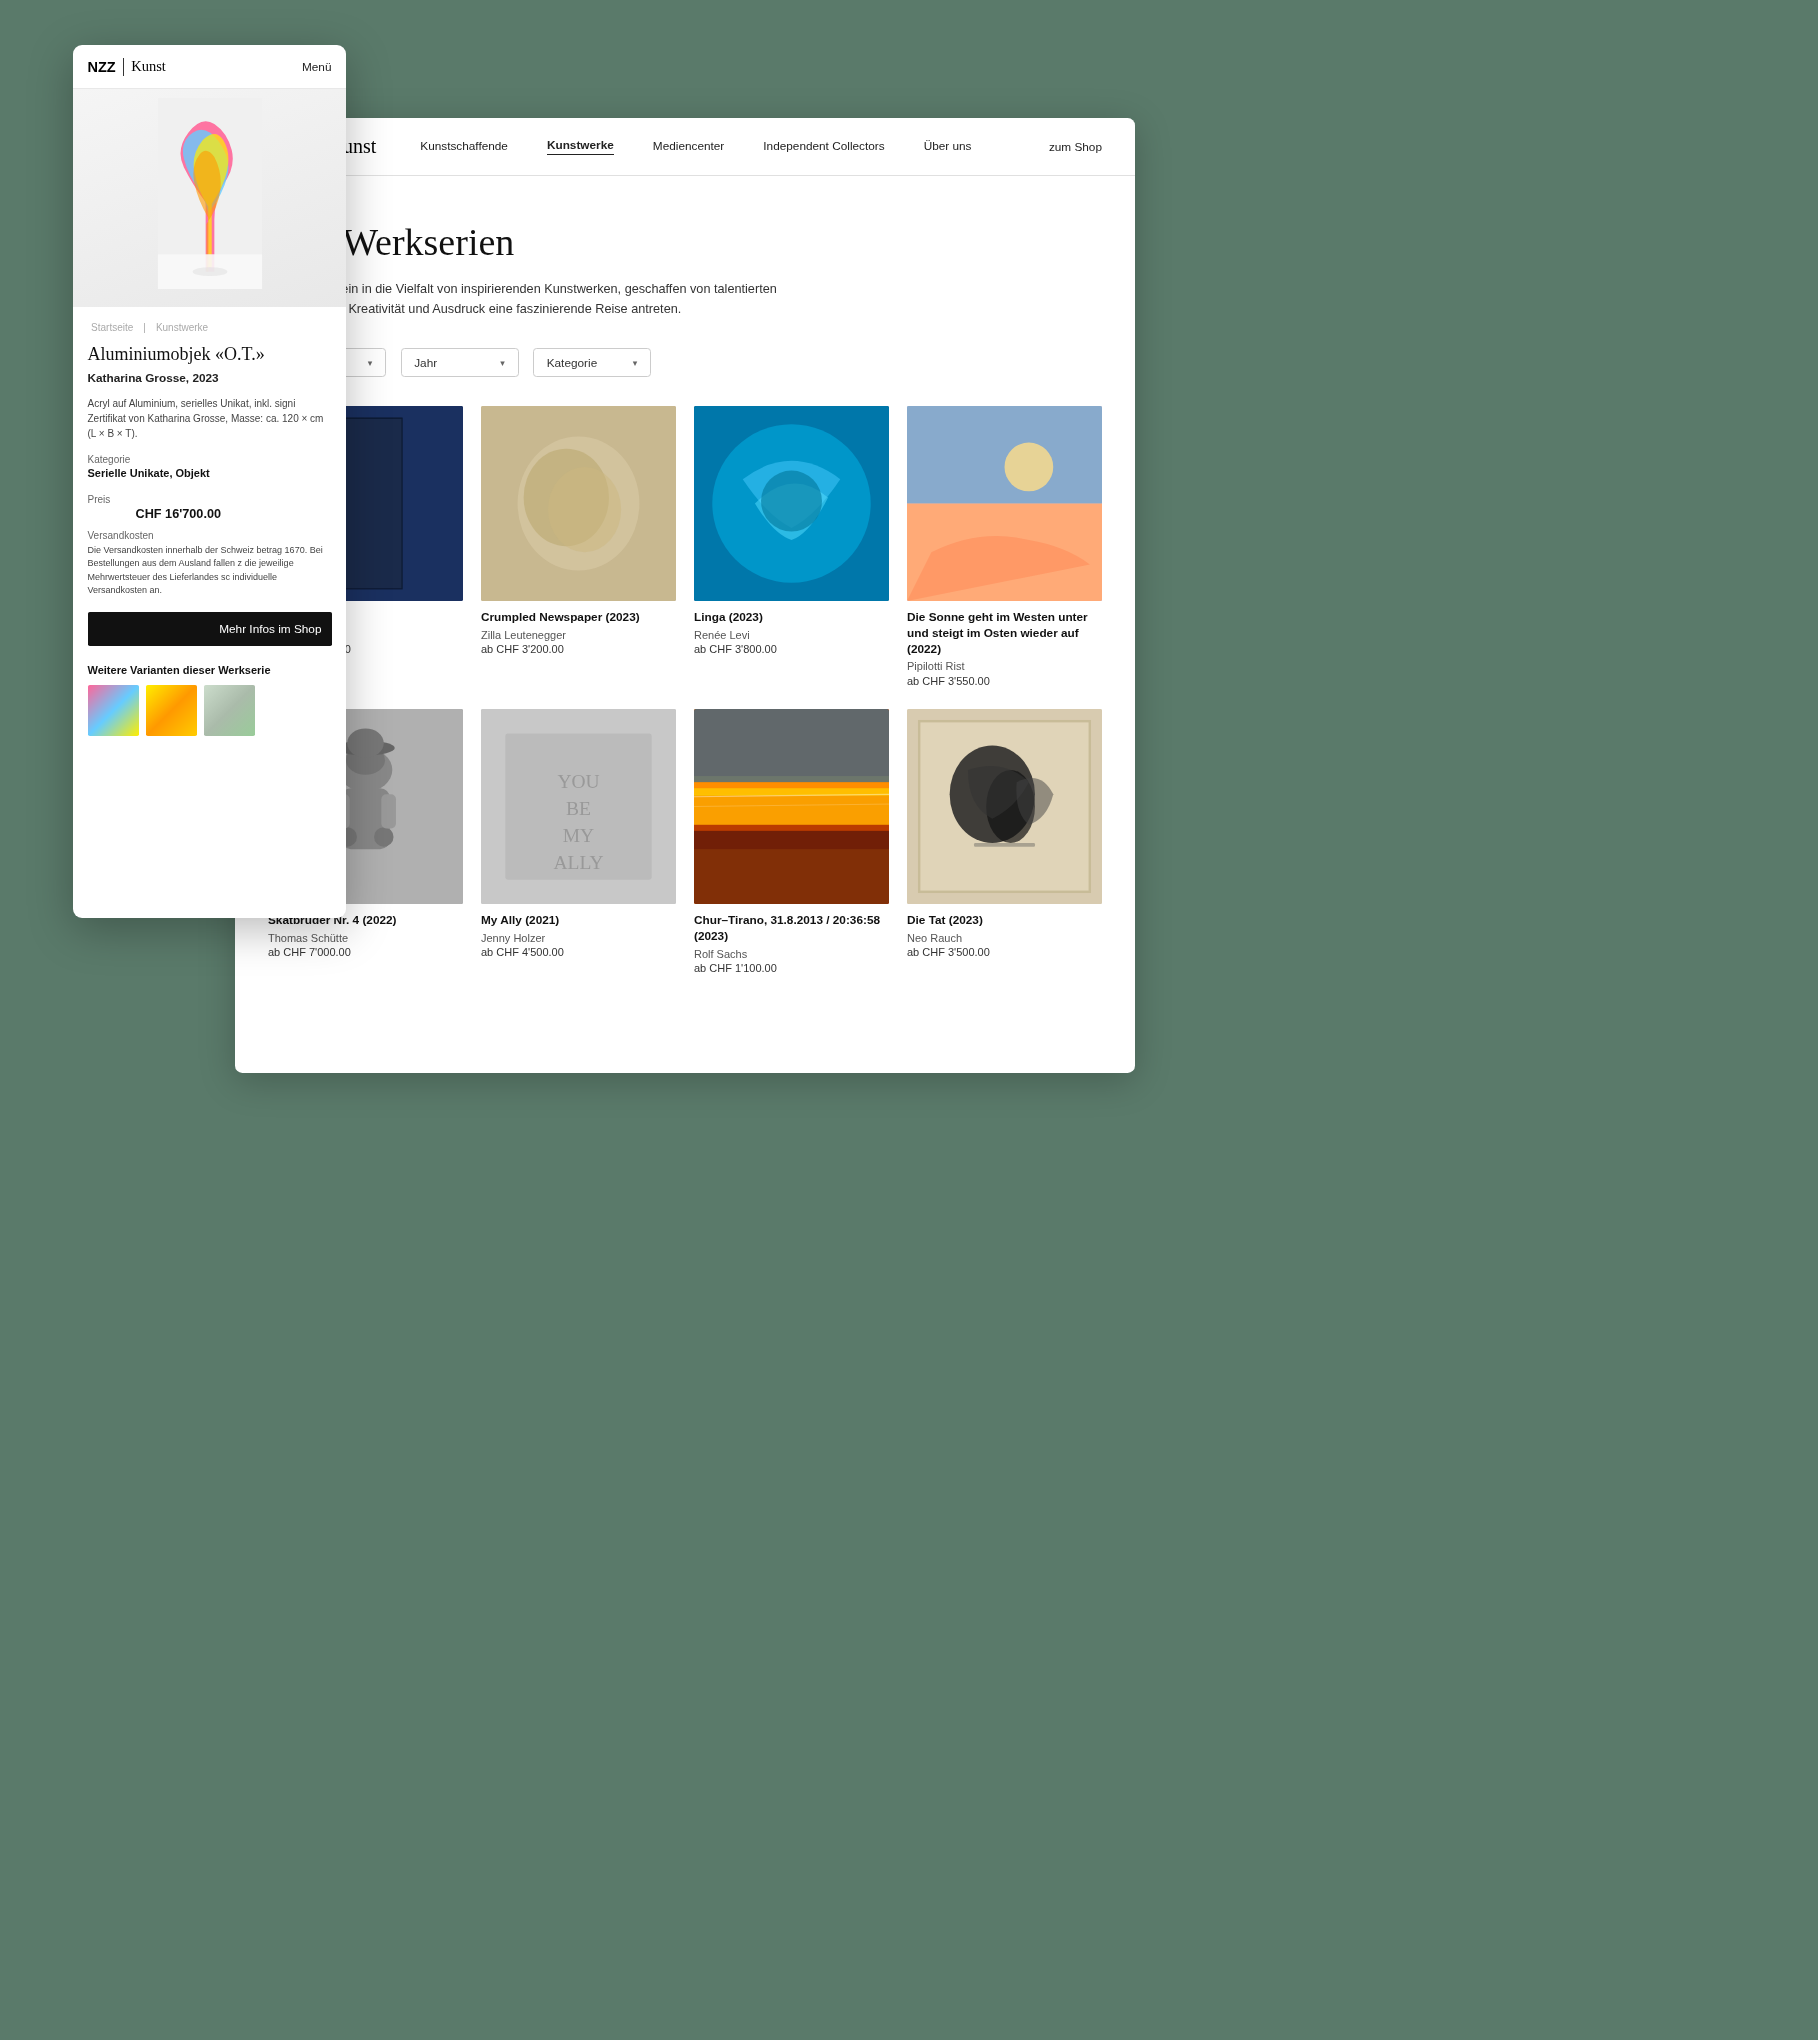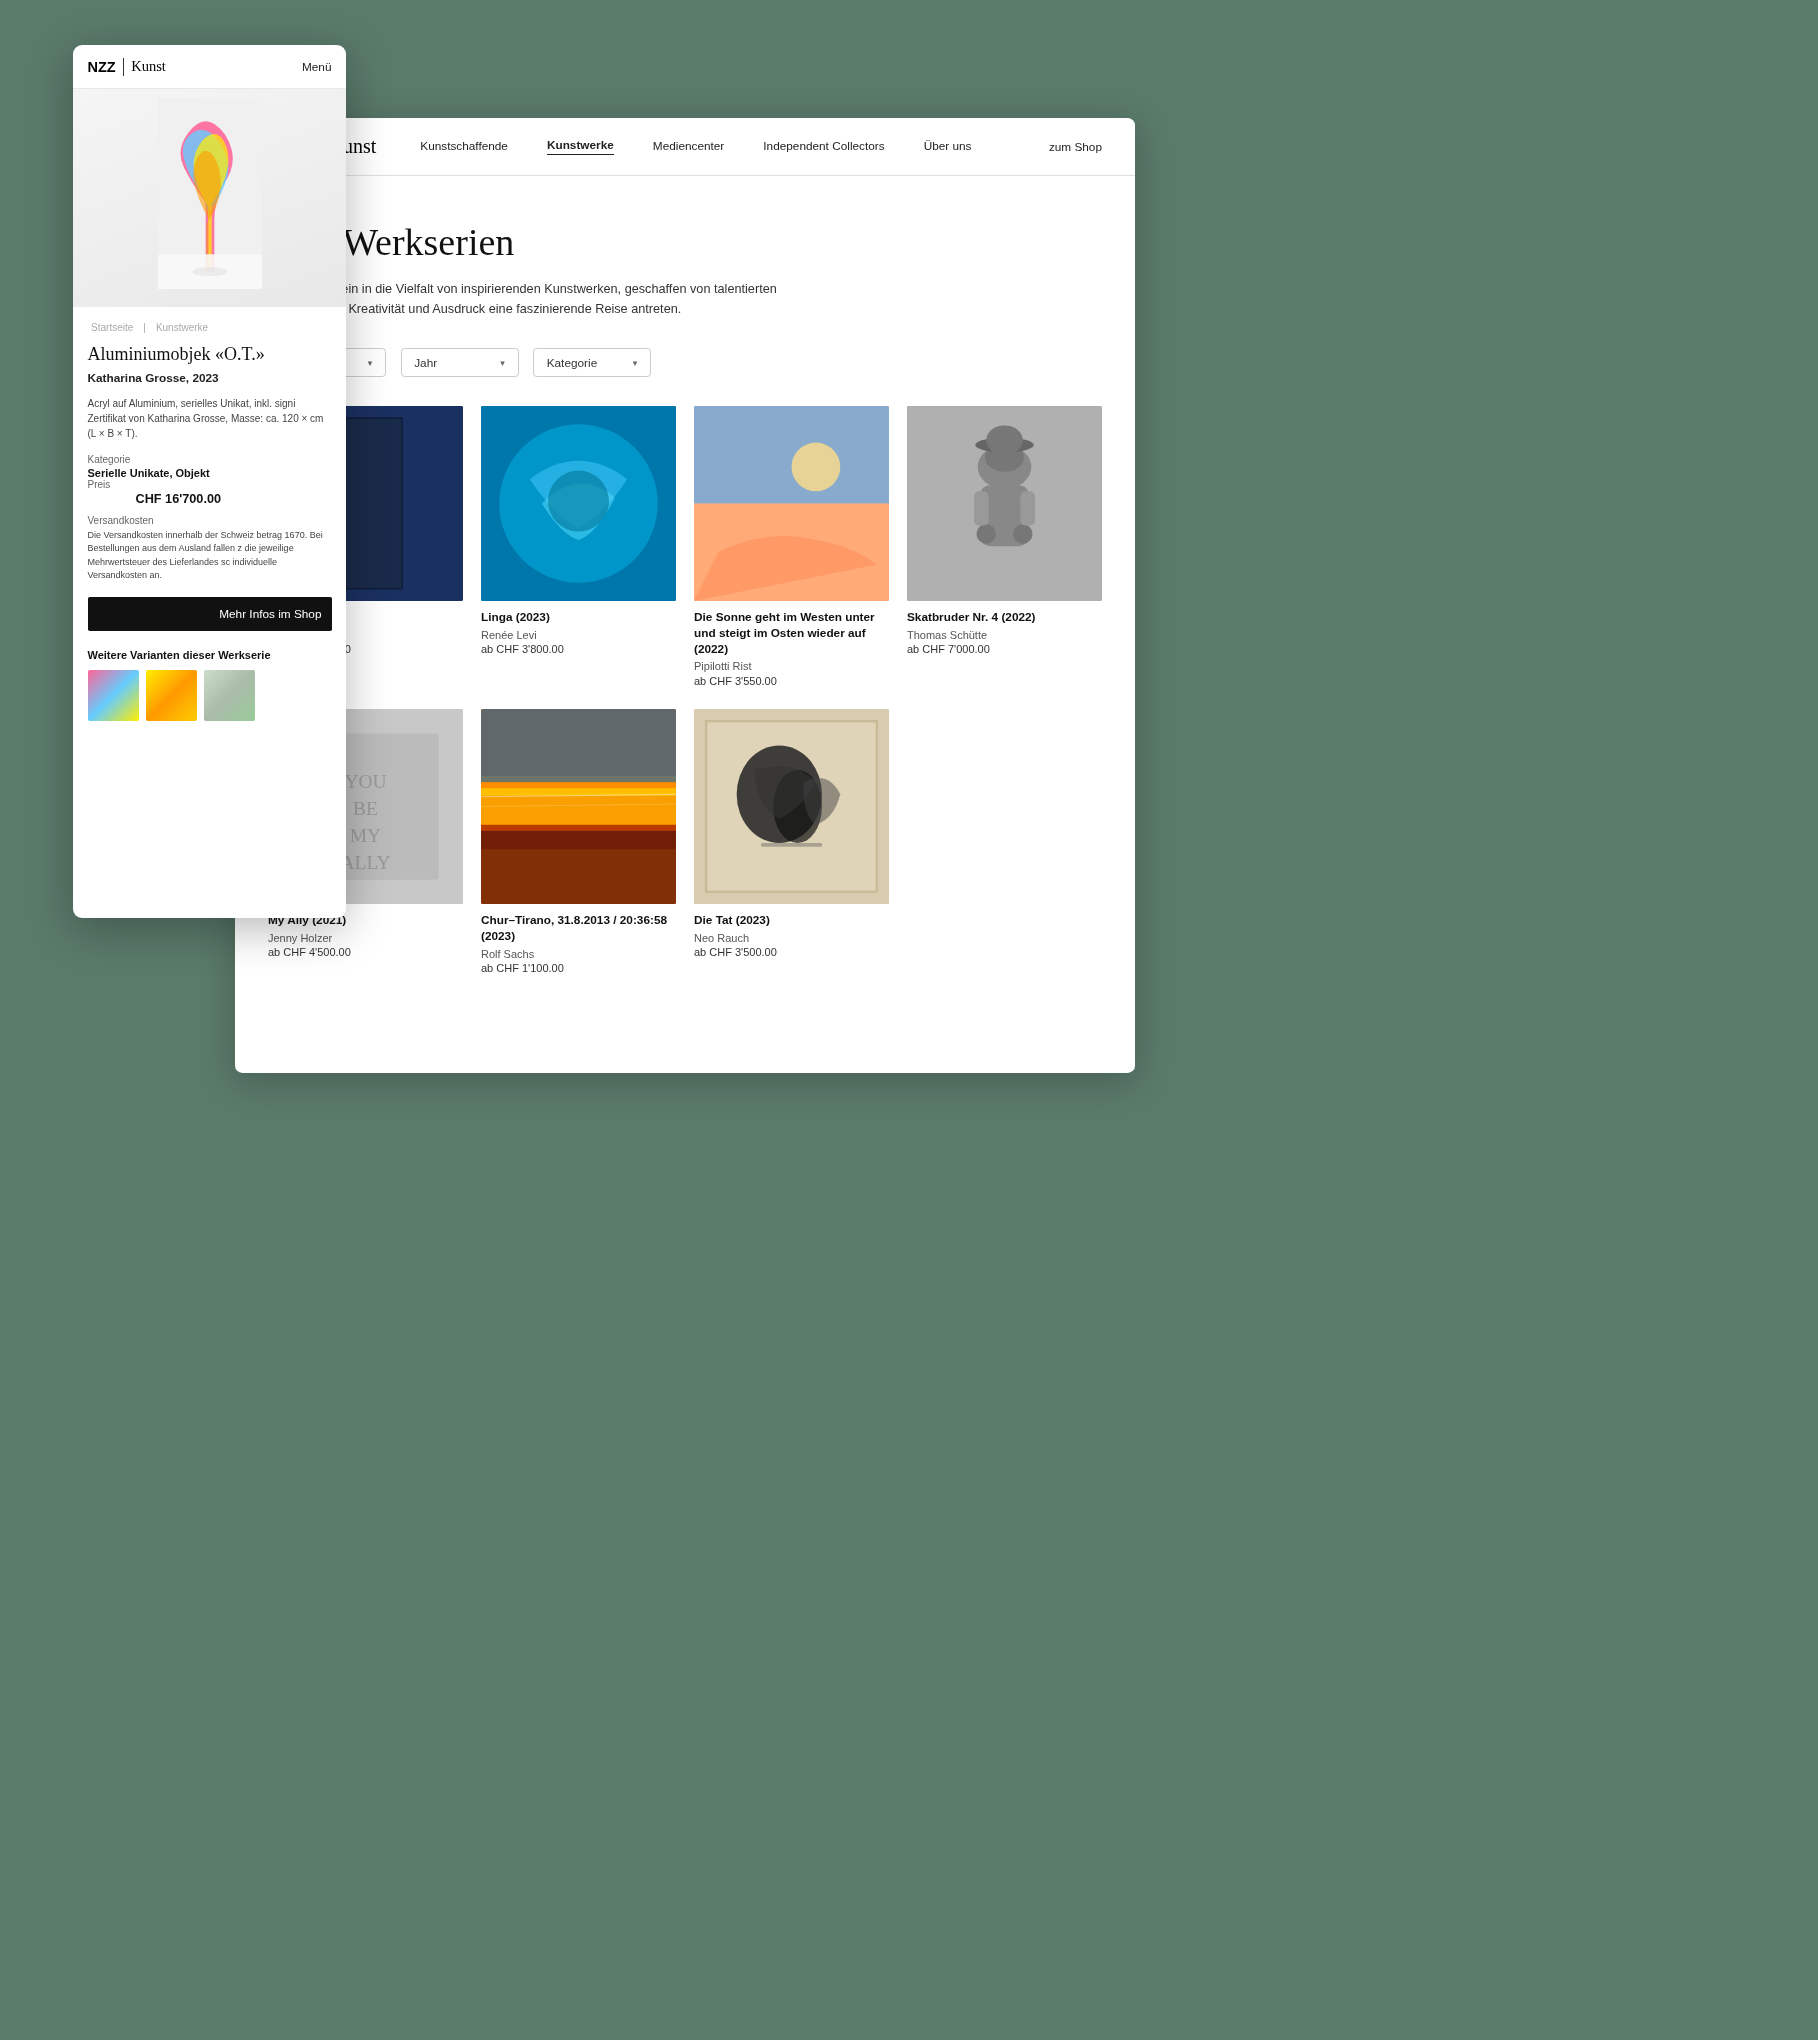--- a/index.html
+++ b/index.html
@@ -301,21 +301,21 @@
       font-size: 10px;
       font-family: Arial, sans-serif;
       color: #666;
       margin-bottom: 2.7px;
     }
     .mobile-value {
       font-size: 11px;
       font-family: Arial, sans-serif;
       color: #111;
       font-weight: 600;
-      margin-bottom: 0;
+      margin-bottom: 15px;
     }
     .mobile-price-label {
       font-size: 10px;
       color: #666;
       font-family: Arial, sans-serif;
       margin-bottom: 1.8px;
     }
     .mobile-price {
       font-size: 12.7px;
       font-family: Arial, sans-serif;
@@ -418,20 +418,33 @@
             <rect width="160" height="160" fill="#1a3060"></rect>
             <rect x="20" y="10" width="90" height="140" fill="#1a2a4a" stroke="#0d1a33" stroke-width="1"></rect>
             <line x1="20" y1="10" x2="110" y2="10" stroke="#0d1a33" stroke-width="0.5"></line>
           </svg>
         </div>
         <div class="artwork-title">Sturm (2023)</div>
         <div class="artwork-artist">Esther Mathis</div>
         <div class="artwork-price">ab CHF 2'700.00</div>
       </div>
 
+      <div class="artwork-card">
+        <div class="artwork-img art-newspaper">
+          <svg viewBox="0 0 160 160" xmlns="http://www.w3.org/2000/svg">
+            <rect width="160" height="160" fill="#c8b890"></rect>
+            <ellipse cx="80" cy="80" rx="50" ry="55" fill="#d4c5a0" opacity="0.8"></ellipse>
+            <ellipse cx="70" cy="75" rx="35" ry="40" fill="#bba870" opacity="0.6"></ellipse>
+            <ellipse cx="85" cy="85" rx="30" ry="35" fill="#ccb880" opacity="0.5"></ellipse>
+          </svg>
+        </div>
+        <div class="artwork-title">Crumpled Newspaper (2023)</div>
+        <div class="artwork-artist">Zilla Leutenegger</div>
+        <div class="artwork-price">ab CHF 3'200.00</div>
+      </div>
 
       <div class="artwork-card">
         <div class="artwork-img art-linga">
           <svg viewBox="0 0 160 160" xmlns="http://www.w3.org/2000/svg">
             <rect width="160" height="160" fill="#0077aa"></rect>
             <circle cx="80" cy="80" r="65" fill="#0099cc" opacity="0.9"></circle>
             <path d="M40,60 Q80,30 120,60 Q100,90 80,100 Q60,90 40,60Z" fill="#33bbee" opacity="0.7"></path>
             <path d="M50,80 Q80,50 110,75 Q95,105 80,110 Q65,105 50,80Z" fill="#55ddff" opacity="0.5"></path>
             <circle cx="80" cy="78" r="25" fill="#007799" opacity="0.6"></circle>
           </svg>

